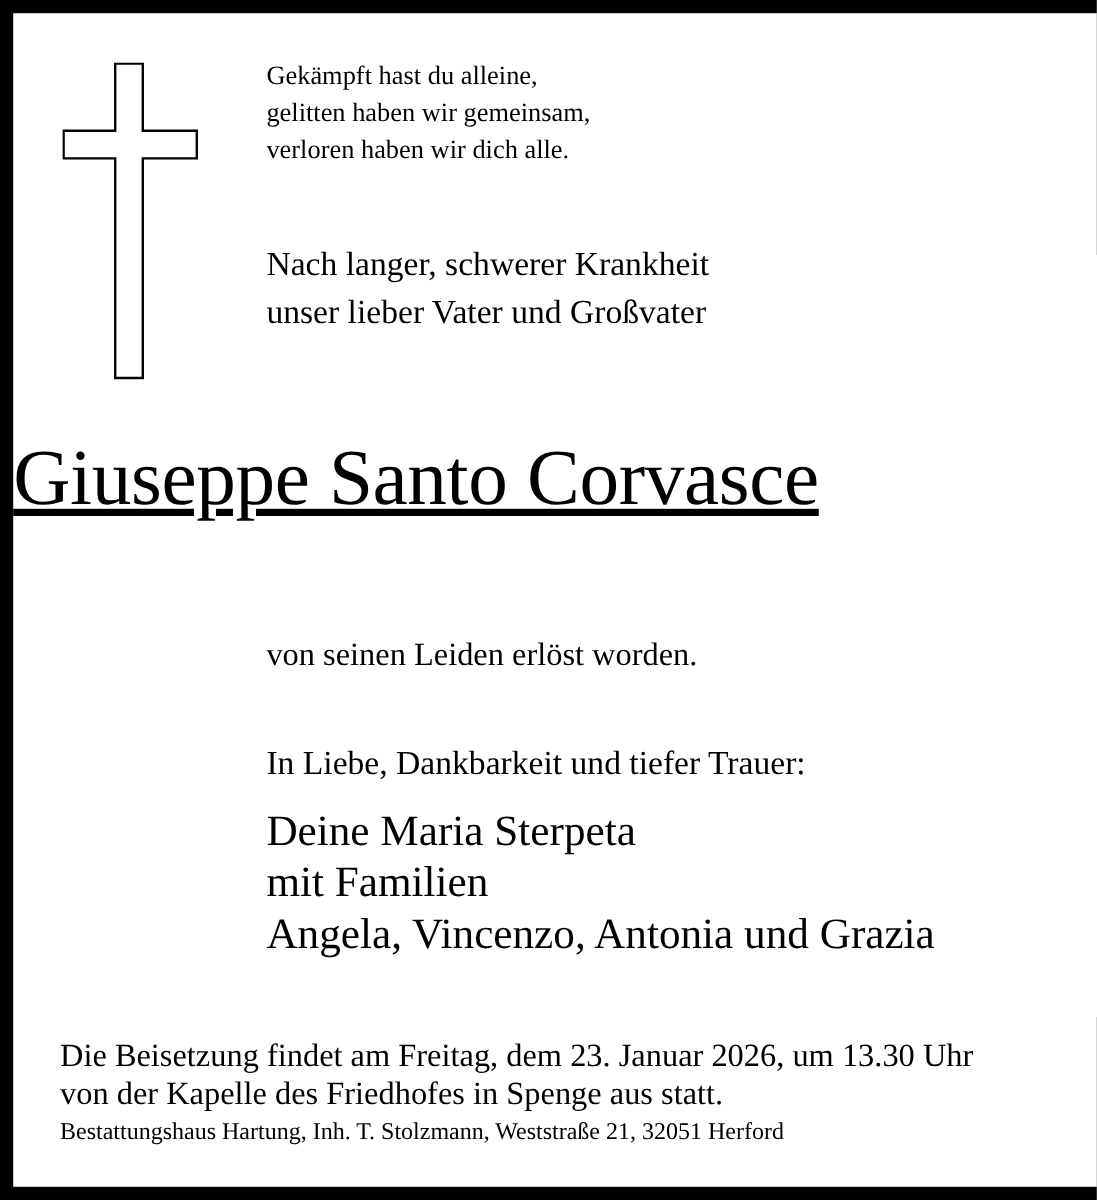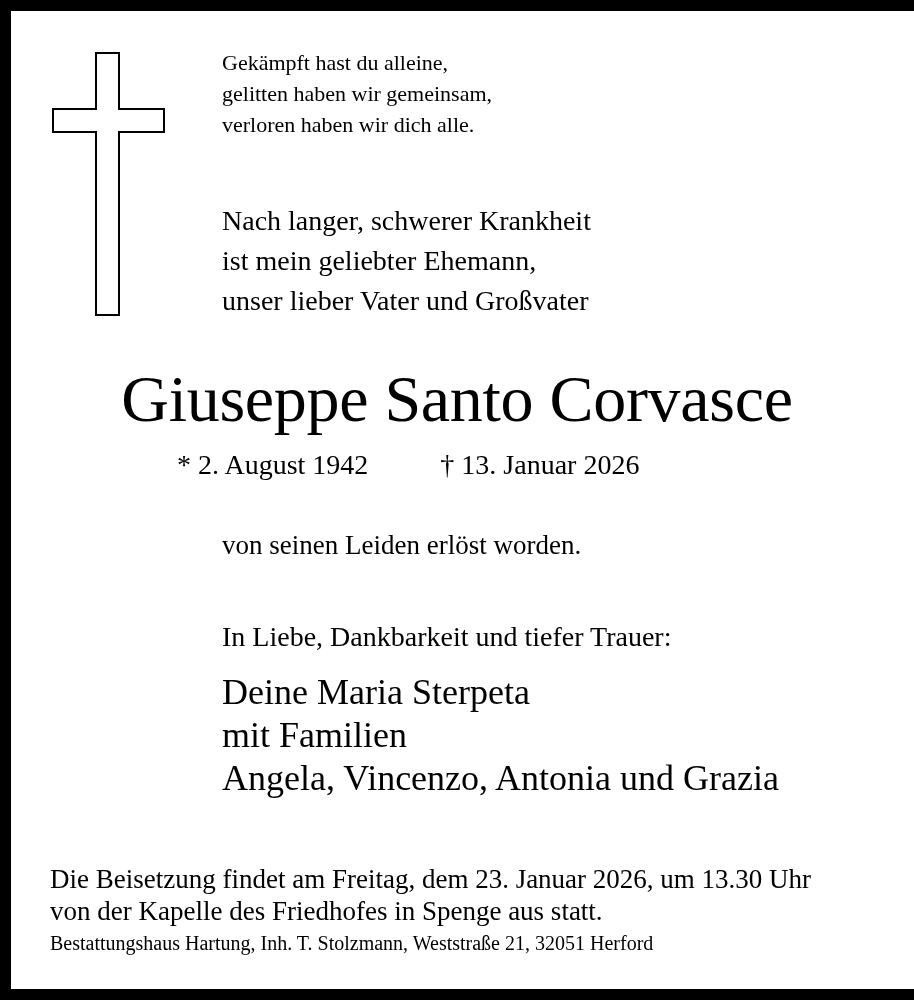--- a/index.html
+++ b/index.html
@@ -10,21 +10,21 @@
     color: #000;
   }
   .page {
     position: absolute; left: 11px; top: 11px;
     width: 892px; height: 978px; background: #fff; padding-left: 37px;
   }
   .abs { position: absolute; white-space: nowrap; }
   .cross { position: absolute; left: 41px; top: 41px; width: 114px; height: 265px; }
   .poem { left: 211px; top: 36px; font-size: 22px; line-height: 31px; }
   .intro { left: 211px; top: 190px; font-size: 28px; line-height: 40px; }
-  .name { left: 0; width: 892px; text-align: center; top: 348px; font-size: 66px; line-height: 80px; letter-spacing: -0.3px; }
+  .name { left: 0; width: 892px; text-align: left; top: 348px; font-size: 66px; line-height: 80px; letter-spacing: -0.3px; text-decoration: underline; }
   .dates { left: 166px; top: 436px; font-size: 28px; line-height: 36px; }
   .dates span.gap { display: inline-block; width: 72px; }
   .redeem { left: 211px; top: 514px; font-size: 27px; line-height: 40px; }
   .mourn { left: 211px; top: 606px; font-size: 28px; line-height: 40px; }
   .family { left: 211px; top: 660px; font-size: 36px; line-height: 43px; }
   .funeral { left: 39px; top: 852px; font-size: 27px; line-height: 32px; }
   .undertaker { left: 39px; top: 918px; font-size: 20px; line-height: 28px; }
   .line { display: block; }
 </style>
 </head>
@@ -37,29 +37,25 @@
   </svg>
 
   <div class="abs poem">
     <span class="line">Gekämpft hast du alleine,</span>
     <span class="line">gelitten haben wir gemeinsam,</span>
     <span class="line">verloren haben wir dich alle.</span>
   </div>
 
   <div class="abs intro">
     <span class="line">Nach langer, schwerer Krankheit</span>
-    <span class="line">ist mein geliebter Ehemann,</span>
     <span class="line">unser lieber Vater und Großvater</span>
   </div>
 
   <div class="abs name">Giuseppe Santo Corvasce</div>
 
-  <div class="abs dates">
-    <span>* 2. August 1942</span><span class="gap"></span><span>† 13. Januar 2026</span>
-  </div>
 
   <div class="abs redeem">von seinen Leiden erlöst worden.</div>
 
   <div class="abs mourn">In Liebe, Dankbarkeit und tiefer Trauer:</div>
 
   <div class="abs family">
     <span class="line">Deine Maria Sterpeta</span>
     <span class="line">mit Familien</span>
     <span class="line">Angela, Vincenzo, Antonia und Grazia</span>
   </div>

